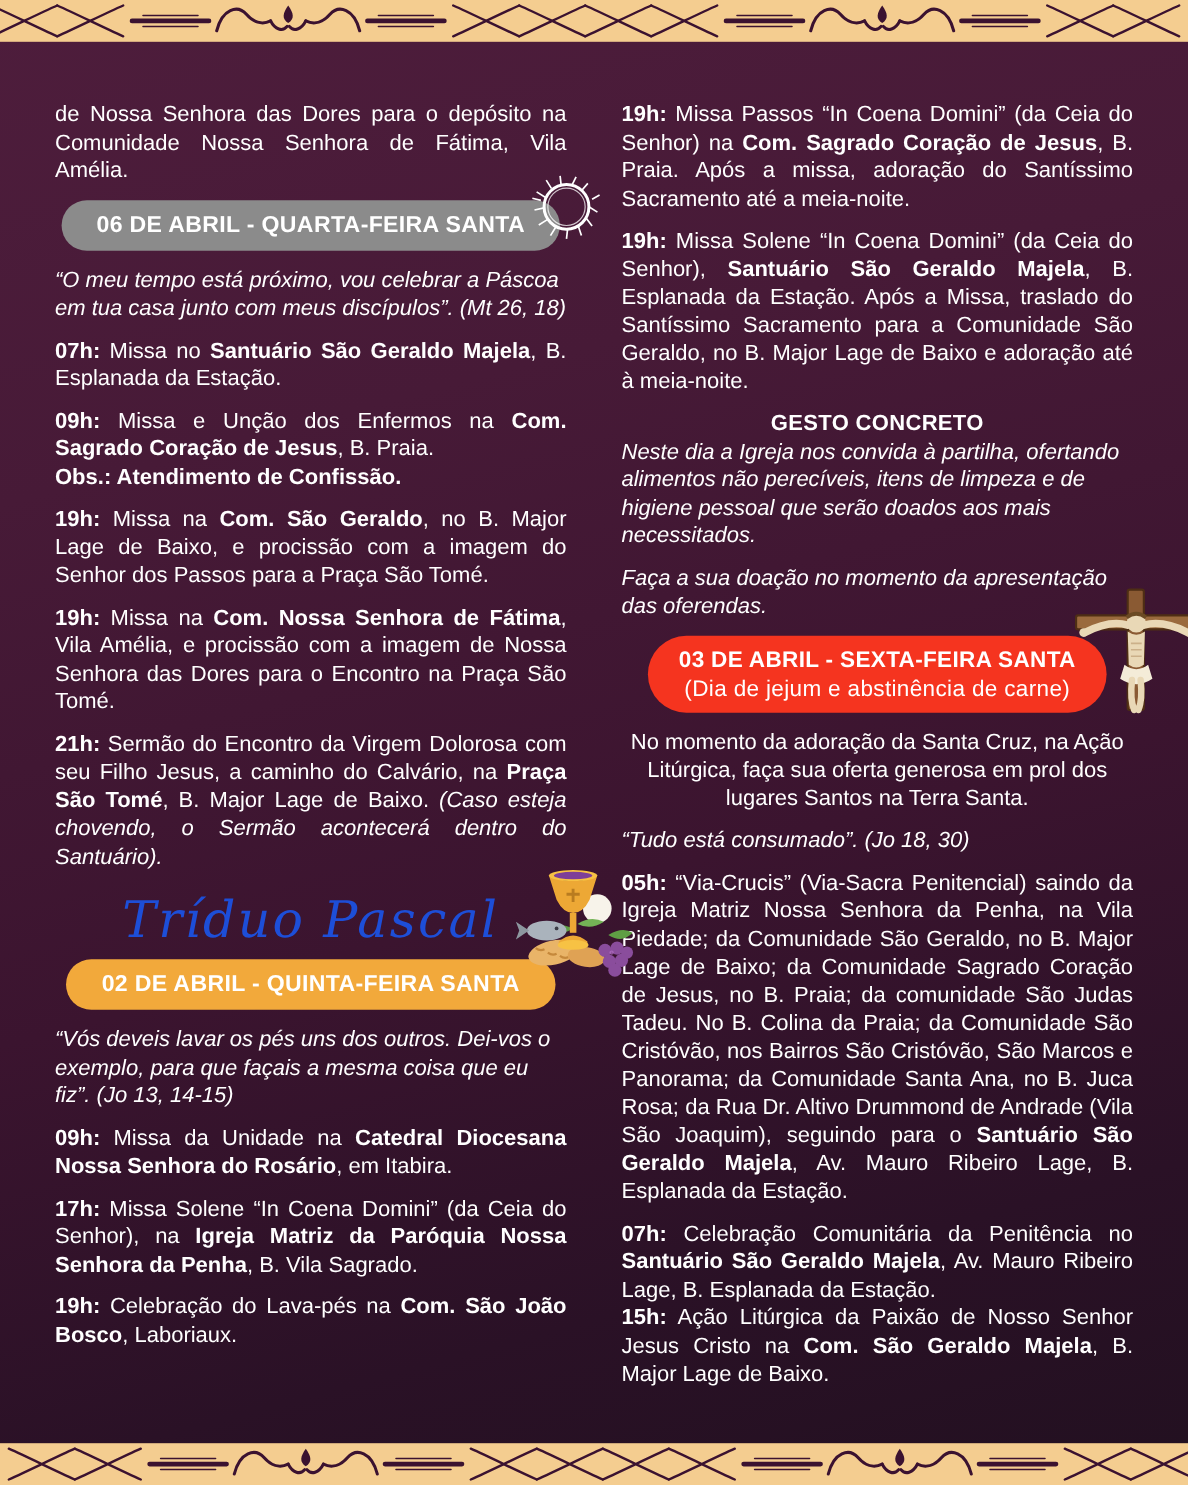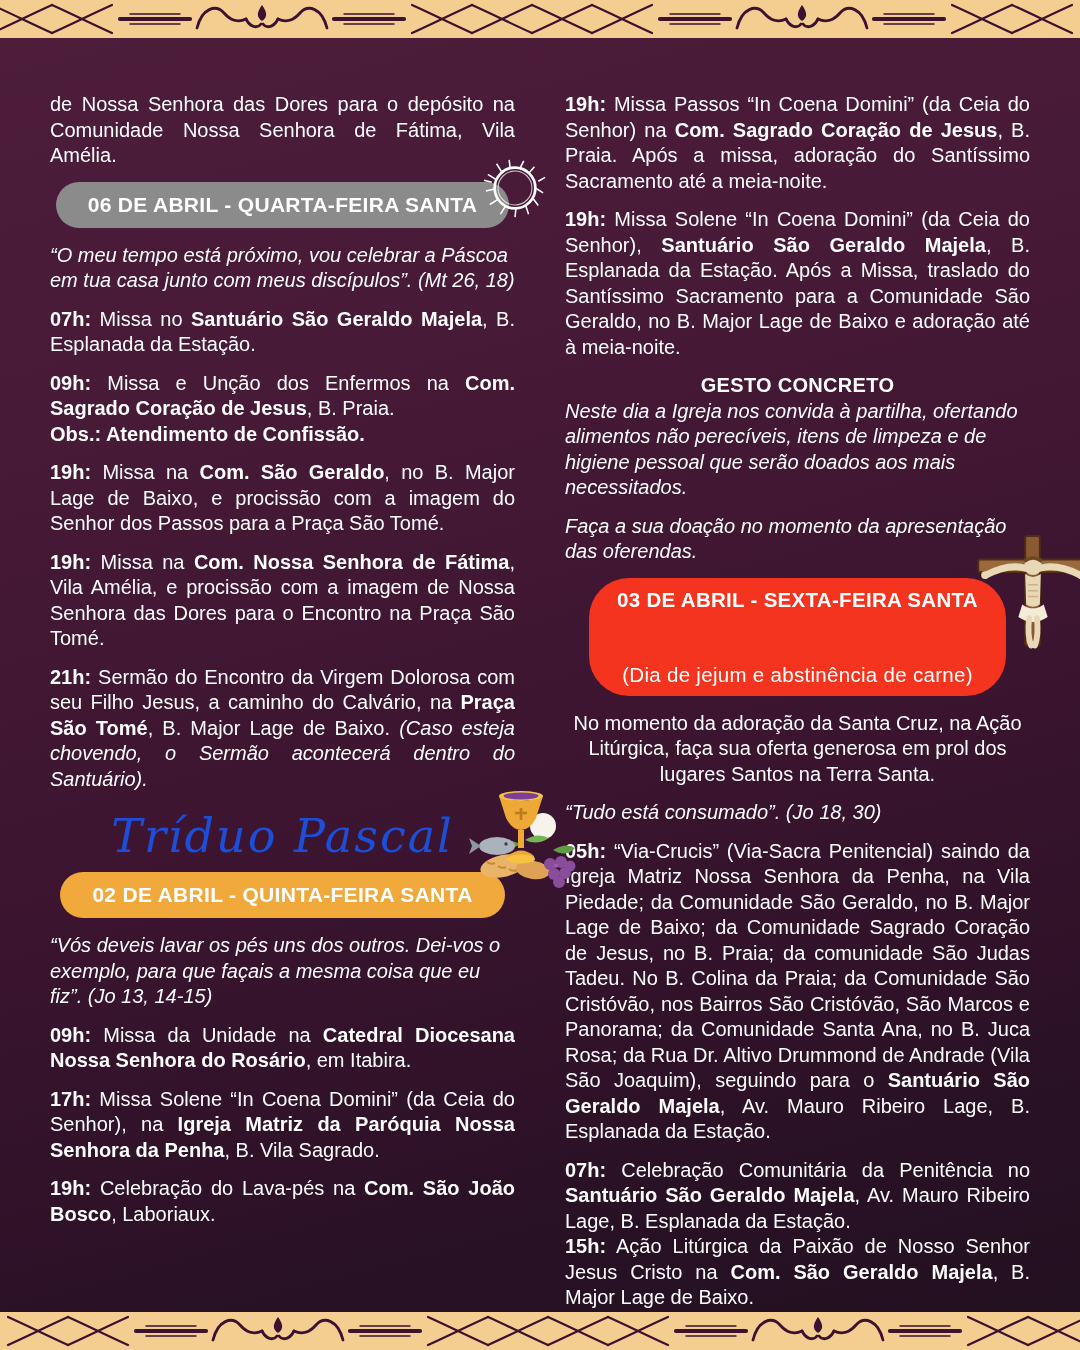--- a/index.html
+++ b/index.html
@@ -23,21 +23,21 @@
   .para.tight{margin-bottom:0;}
   .quote{margin:0 0 13px;font-style:italic;text-align:left;}
   .heading{margin:0;text-align:center;font-weight:700;letter-spacing:.3px;}
   b{font-weight:700;}
   .badge{
     position:relative;z-index:0;display:flex;flex-direction:column;align-items:center;justify-content:center;
     border-radius:40px;color:#fff;text-align:center;margin:2px auto 15px;width:fit-content;
   }
   .badge-gray{background:var(--badge-gray,#8b8b8b);padding:9px 32px;}
   .badge-orange{background:var(--badge-orange,#f2a93b);padding:9px 32px;align-items:center;}
-  .badge-red{background:var(--badge-red,#f5341f);padding:8px 28px;gap:48px;}
+  .badge-red{background:var(--badge-red,#f5341f);padding:8px 28px;}
   .badge-line{font-weight:700;font-size:21px;line-height:28px;letter-spacing:.3px;white-space:nowrap;}
   .badge-red .badge-line{font-size:20.5px;line-height:27px;}
   .badge-red .badge-subline{font-weight:400;}
   .badge-icon{position:absolute;pointer-events:none;}
   .icon-crown-of-thorns-icon{right:-38px;top:-26px;z-index:2;}
   .icon-chalice-icon{right:-72px;top:-88px;z-index:2;}
   .icon-crucifix-icon{right:-86px;top:-44px;z-index:-1;}
   .script-title{position:relative;text-align:center;margin:16px 0 8px;}
   .script-text{
     font-family:"DejaVu Serif",serif;font-style:italic;font-size:46px;line-height:56px;

